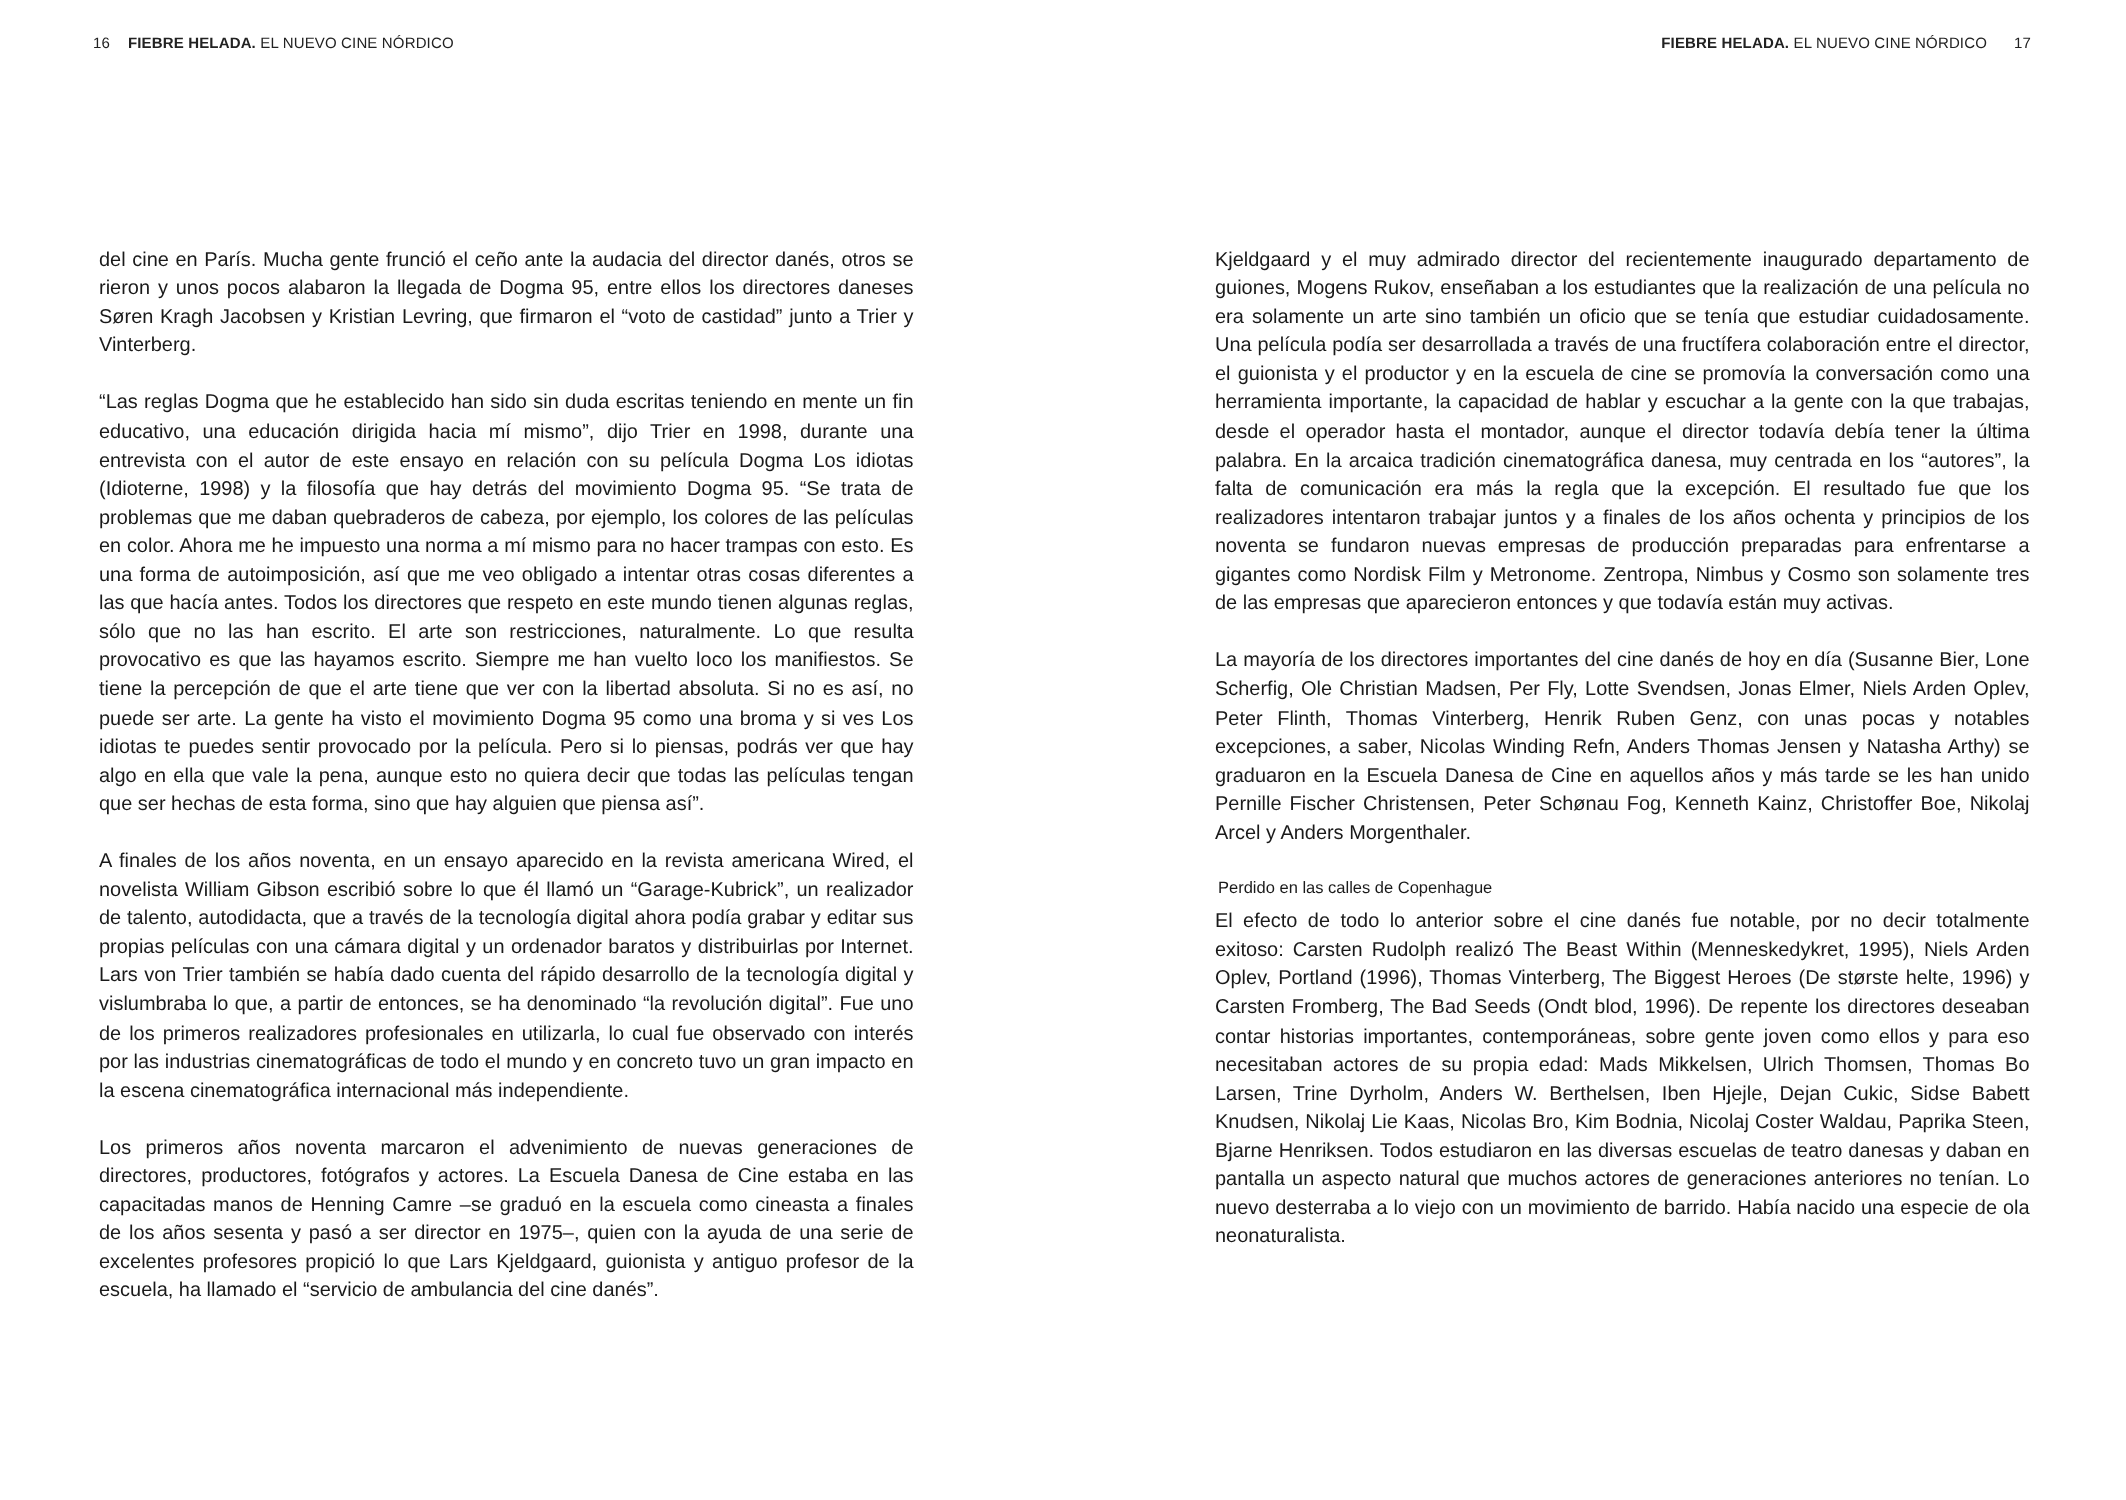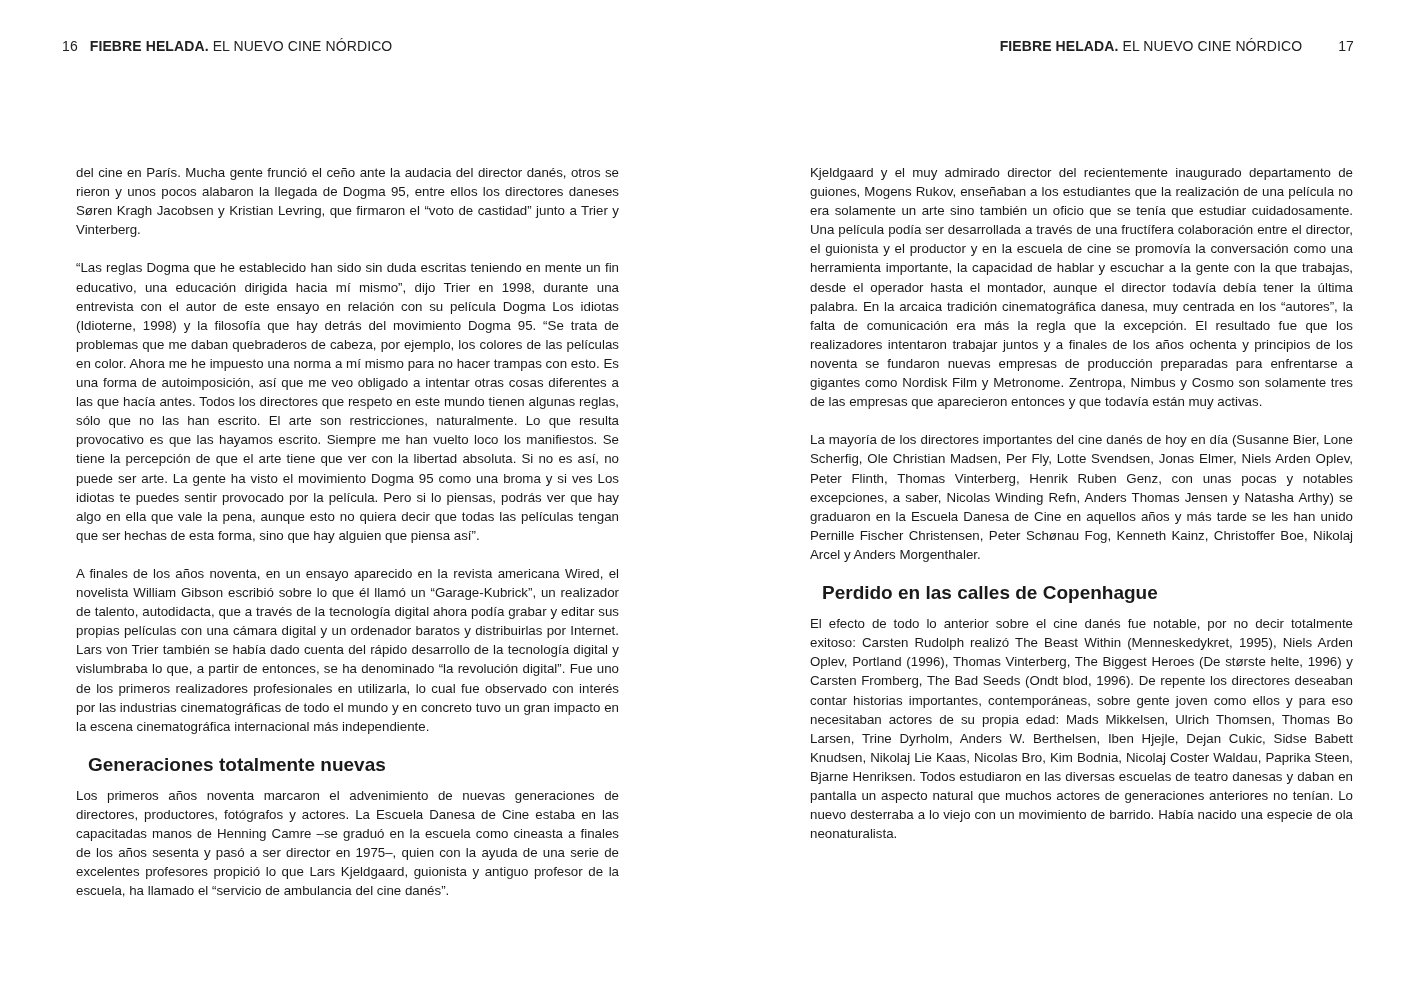--- a/index.html
+++ b/index.html
@@ -1,55 +1,54 @@
 <!DOCTYPE html>
 <html><head>
 <meta charset="utf-8">
 <style>
   html, body { margin:0; padding:0; background:#ffffff; }
   body { width:1417px; height:1000px; position:relative; overflow:hidden;
          font-family:"Liberation Sans", sans-serif; color:#1a1a1a; }
   .page { position:absolute; top:0; height:1000px; }
   .page-left { left:0; width:708px; }
   .page-right { left:708px; width:709px; }
-  .running-head { position:absolute; top:40px; font-size:14px; letter-spacing:0.1px;
+  .running-head { position:absolute; top:24px; font-size:10px; letter-spacing:0.1px;
                   color:#222; white-space:nowrap; line-height:12px; }
   .page-left .running-head { left:62px; }
   .page-right .running-head { right:63px; }
   .running-head .num { display:inline-block; }
   .page-left .running-head .num { margin-right:12px; }
-  .page-right .running-head .num { margin-left:36px; }
+  .page-right .running-head .num { margin-left:18px; }
   .running-head .bold { font-weight:bold; }
   .text-block { position:absolute; top:163px; width:543px; font-size:13.3px;
                 line-height:19.1px; text-align:justify; hyphens:none; }
-  .page-left .text-block { left:76px; }
+  .page-left .text-block { left:66px; }
   .page-right .text-block { left:102px; }
   .text-block p { margin:0 0 19.1px 0; }
-  .text-block h3 { margin:12px; font-size:19px; line-height:19.1px; font-weight:bold; }
+  .text-block h3 { margin:2px; font-size:11px; line-height:19.1px; font-weight:normal; }
   .text-block b { font-weight:normal; }
 </style>
 </head>
 <body>
 
 <div class="page page-left">
   <div class="running-head">
     <span class="num">16</span><span class="bold">FIEBRE HELADA.</span> <span>EL NUEVO CINE NÓRDICO</span>
   </div>
 
   <div class="text-block">
     <p>
       <span>del cine en París. Mucha gente frunció el ceño ante la audacia del director danés, otros se rieron y unos pocos alabaron la llegada de Dogma 95, entre ellos los directores daneses Søren Kragh Jacobsen y Kristian Levring, que firmaron el “voto de castidad” junto a Trier y Vinterberg.</span>
     </p>
     <p>
       <span>“Las reglas Dogma que he establecido han sido sin duda escritas teniendo en mente un fin educativo, una educación dirigida hacia mí mismo”, dijo Trier en 1998, durante una entrevista con el autor de este ensayo en relación con su película Dogma </span><b>Los idiotas</b><span> (Idioterne, 1998) y la filosofía que hay detrás del movimiento Dogma 95. “Se trata de problemas que me daban quebraderos de cabeza, por ejemplo, los colores de las películas en color. Ahora me he impuesto una norma a mí mismo para no hacer trampas con esto. Es una forma de autoimposición, así que me veo obligado a intentar otras cosas diferentes a las que hacía antes. Todos los directores que respeto en este mundo tienen algunas reglas, sólo que no las han escrito. El arte son restricciones, naturalmente. Lo que resulta provocativo es que las hayamos escrito. Siempre me han vuelto loco los manifiestos. Se tiene la percepción de que el arte tiene que ver con la libertad absoluta. Si no es así, no puede ser arte. La gente ha visto el movimiento Dogma 95 como una broma y si ves </span><b>Los idiotas</b><span> te puedes sentir provocado por la película. Pero si lo piensas, podrás ver que hay algo en ella que vale la pena, aunque esto no quiera decir que todas las películas tengan que ser hechas de esta forma, sino que hay alguien que piensa así”.</span>
     </p>
     <p>
       <span>A finales de los años noventa, en un ensayo aparecido en la revista americana Wired, el novelista William Gibson escribió sobre lo que él llamó un “Garage-Kubrick”, un realizador de talento, autodidacta, que a través de la tecnología digital ahora podía grabar y editar sus propias películas con una cámara digital y un ordenador baratos y distribuirlas por Internet. Lars von Trier también se había dado cuenta del rápido desarrollo de la tecnología digital y vislumbraba lo que, a partir de entonces, se ha denominado “la revolución digital”. Fue uno de los primeros realizadores profesionales en utilizarla, lo cual fue observado con interés por las industrias cinematográficas de todo el mundo y en concreto tuvo un gran impacto en la escena cinematográfica internacional más independiente.</span>
     </p>
-    <h3>Generaciones totalmente nuevas</h3>
     <p>
       <span>Los primeros años noventa marcaron el advenimiento de nuevas generaciones de directores, productores, fotógrafos y actores. La Escuela Danesa de Cine estaba en las capacitadas manos de Henning Camre –se graduó en la escuela como cineasta a finales de los años sesenta y pasó a ser director en 1975–, quien con la ayuda de una serie de excelentes profesores propició lo que Lars Kjeldgaard, guionista y antiguo profesor de la escuela, ha llamado el “servicio de ambulancia del cine danés”.</span>
     </p>
   </div>
 </div>
 
 <div class="page page-right">
   <div class="running-head">
     <span class="bold">FIEBRE HELADA.</span> <span>EL NUEVO CINE NÓRDICO</span><span class="num">17</span>
   </div>

